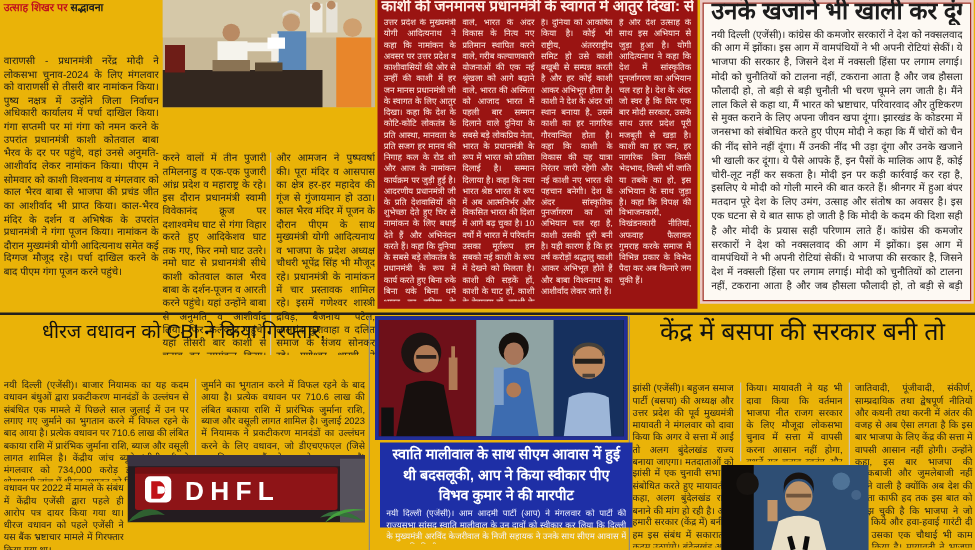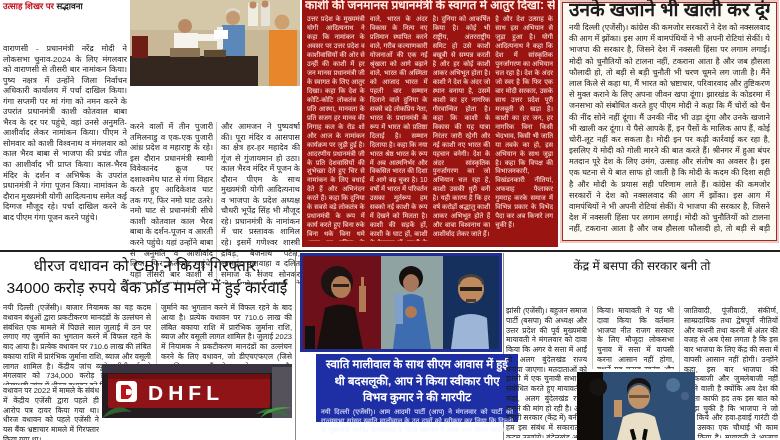--- a/index.html
+++ b/index.html
@@ -1,18 +1,18 @@
 <!DOCTYPE html>
 <html><head>
 <meta charset="utf-8">
 <style>
   html,body { margin:0; padding:0; background:#e9e6df; }
   .page {
     position:relative; width:780px; height:440px; margin:0 auto;
-    background:#ffffff; overflow:hidden;
+    background:#eab308; overflow:hidden;
     font-family:"Liberation Sans", sans-serif; color:#1c1c1c;
   }
   .abs { position:absolute; box-sizing:border-box; }
   .jtext { text-align:justify; overflow:hidden; word-break:break-word; }
   .kicker { font-size:8.5px; font-weight:bold; line-height:11px; }
   .kicker .red { color:#c1121c; }
   .smallbody { font-size:8px; line-height:1.32;margin-top:32px; }
   .tinybody { font-size:7.5px; line-height:1.3; }
 
   
@@ -23,21 +23,21 @@
   .kashi-col { flex:1 1 0; font-size:6.7px; line-height:1.34; text-align:justify; overflow:hidden; color:#ffeae2; }
 
   
   .khazana-box { background:#fdf9f3; border:1px solid #9c2b20; box-shadow:0 0 0 2px #ecc9c2; padding:0 6px 4px 6px; }
   .khazana-headline { font-size:19px; font-weight:bold; text-align:center; line-height:21px;
     margin:-4px 0 2px 0; white-space:nowrap; overflow:hidden; }
   .khazana-body { font-size:8px; line-height:1.4; text-align:justify; overflow:hidden; height:212px; }
 
   .big-headline { font-weight:normal; text-align:center; color:#111; }
   .cbi-h { font-size:15.5px; line-height:22px; }
-  .maya-h { font-size:12px; line-height:25px; }
+  .maya-h { font-size:20px; line-height:25px; }
 
   .vrule { width:1px; background:#8d8a82; }
   .hrule { height:2px; background:#23211e; }
   .colrule { border-left:1px solid #c9c4b8; }
 
   
   .maliwal-photo { border:3px solid #222e96; background:#0c1a3a; }
   .maliwal-box { background:#1e2fa6; color:#fff; padding:2px 5px; }
   .maliwal-headline { font-size:11.5px; font-weight:bold; text-align:center; line-height:16.5px; }
   .maliwal-body { font-size:6.8px; line-height:1.35; text-align:justify; overflow:hidden; color:#f2f4ff; margin-top:1px; }
@@ -99,21 +99,20 @@
     <div class="khazana-headline">उनके खजाने भी खाली कर दूंगा</div>
     <div class="khazana-body jtext">नयी दिल्ली (एजेंसी)। कांग्रेस की कमजोर सरकारों ने देश को नक्सलवाद की आग में झोंका। इस आग में वामपंथियों ने भी अपनी रोटियां सेकीं। ये भाजपा की सरकार है, जिसने देश में नक्सली हिंसा पर लगाम लगाई। मोदी को चुनौतियों को टालना नहीं, टकराना आता है और जब हौसला फौलादी हो, तो बड़ी से बड़ी चुनौती भी चरण चूमने लग जाती है। मैंने लाल किले से कहा था, मैं भारत को भ्रष्टाचार, परिवारवाद और तुष्टिकरण से मुक्त कराने के लिए अपना जीवन खपा दूंगा। झारखंड के कोडरमा में जनसभा को संबोधित करते हुए पीएम मोदी ने कहा कि मैं चोरों को चैन की नींद सोने नहीं दूंगा। मैं उनकी नींद भी उड़ा दूंगा और उनके खजाने भी खाली कर दूंगा। ये पैसे आपके हैं, इन पैसों के मालिक आप हैं, कोई चोरी-लूट नहीं कर सकता है। मोदी इन पर कड़ी कार्रवाई कर रहा है, इसलिए ये मोदी को गोली मारने की बात करते हैं। श्रीनगर में हुआ बंपर मतदान पूरे देश के लिए उमंग, उत्साह और संतोष का अवसर है। इस एक घटना से ये बात साफ हो जाती है कि मोदी के कदम की दिशा सही है और मोदी के प्रयास सही परिणाम लाते हैं। कांग्रेस की कमजोर सरकारों ने देश को नक्सलवाद की आग में झोंका। इस आग में वामपंथियों ने भी अपनी रोटियां सेकीं। ये भाजपा की सरकार है, जिसने देश में नक्सली हिंसा पर लगाम लगाई। मोदी को चुनौतियों को टालना नहीं, टकराना आता है और जब हौसला फौलादी हो, तो बड़ी से बड़ी चुनौती भी चरण चूमने लग जाती है। मैंने लाल किले से कहा था, मैं भारत को भ्रष्टाचार, परिवारवाद और तुष्टिकरण से मुक्त कराने के लिए अपना जीवन खपा दूंगा। जेएमएम-कांग्रेस-लेफ्ट और इंडी-गठबंधन, इन सारी बुराइयों का सबसे बड़ा मोहरा है।</div>
   </div>
 
   <div class="abs hrule" style="left:0; top:250px; width:780px;"></div>
   <div class="abs vrule" style="left:295px; top:253px; height:187px;"></div>
   <div class="abs vrule" style="left:503px; top:253px; height:187px;"></div>
 
   <div class="abs big-headline cbi-h" style="left:2px; top:255px; width:290px;">
     <div>धीरज वधावन को CBI ने किया गिरफ्तार,</div>
-    <div>34000 करोड़ रुपये बैंक फ्रॉड मामले में हुई कार्रवाई</div>
   </div>
   <div class="abs jtext tinybody" style="left:3px; top:303px; width:148px; height:82px;">नयी दिल्ली (एजेंसी)। बाजार नियामक का यह कदम वधावन बंधुओं द्वारा प्रकटीकरण मानदंडों के उल्लंघन से संबंधित एक मामले में पिछले साल जुलाई में उन पर लगाए गए जुर्माने का भुगतान करने में विफल रहने के बाद आया है। प्रत्येक वधावन पर 710.6 लाख की लंबित बकाया राशि में प्रारंभिक जुर्माना राशि, ब्याज और वसूली लागत शामिल है। केंद्रीय जांच ब्यूरो (सीबीआई) ने मंगलवार को 734,000 करोड़ डीएचएफएल बैंक धोखाधड़ी जांच में धीरज वधावन को गिरफ्तार किया।</div>
   <div class="abs jtext tinybody" style="left:3px; top:386px; width:96px; height:54px;">वधावन पर 2022 में मामले के संबंध में केंद्रीय एजेंसी द्वारा पहले ही आरोप पत्र दायर किया गया था। धीरज वधावन को पहले एजेंसी ने यस बैंक भ्रष्टाचार मामले में गिरफ्तार किया गया था।</div>
   <div class="abs jtext tinybody colrule" style="left:156px; top:303px; width:136px; height:81px; padding-left:4px;">जुर्माने का भुगतान करने में विफल रहने के बाद आया है। प्रत्येक वधावन पर 710.6 लाख की लंबित बकाया राशि में प्रारंभिक जुर्माना राशि, ब्याज और वसूली लागत शामिल है। जुलाई 2023 में नियामक ने प्रकटीकरण मानदंडों का उल्लंघन करने के लिए वधावन, जो डीएचएफएल (जिसे अब पिरामल फाइनैंस के नाम से जाना जाता है) के प्रमोटर थे, पर प्रत्येक पर 10 लाख का जुर्माना लगाया। वधावन डीएचएफएल के अध्यक्ष और एमडी थे।</div>
 
   <div class="abs" style="left:102px; top:364px; width:190px; height:48px;">
     <svg viewBox="0 0 190 54" width="190" height="54">
       <rect width="190" height="54" fill="#241c20"></rect>
       <rect x="0" y="0" width="190" height="9" fill="#3a3340"></rect>
       <rect x="170" y="3" width="20" height="51" fill="#56525c"></rect>
@@ -146,21 +145,21 @@
       <rect x="92" y="38" width="8" height="30" fill="#7fa0c8"></rect>
       <circle cx="108" cy="56" r="6" fill="#b07a55"></circle>
       <ellipse cx="168" cy="33" rx="13" ry="14" fill="#c08a5e"></ellipse>
       <path d="M155 27 a13 9 0 0 1 26 0 l-2 2 a11 8 0 0 0 -22 0 Z" fill="#46413b"></path>
       <rect x="157" y="31" width="22" height="4" fill="#23201c"></rect>
       <rect x="163" y="43" width="10" height="3" fill="#4a4038"></rect>
       <path d="M148 93 L152 62 q16 -8 32 0 L186 93 Z" fill="#9db6d8"></path>
     </svg>
   </div>
 
-  <div class="abs maliwal-box" style="left:316px; top:354px; width:202px; height:68px;">
+  <div class="abs maliwal-box" style="left:304px; top:354px; width:202px; height:68px;">
     <div class="maliwal-headline">स्वाति मालीवाल के साथ सीएम आवास में हुई थी बदसलूकी, आप ने किया स्वीकार पीए विभव कुमार ने की मारपीट</div>
     <div class="maliwal-body" style="height:28px;">नयी दिल्ली (एजेंसी)। आम आदमी पार्टी (आप) ने मंगलवार को पार्टी की राज्यसभा सांसद स्वाति मालीवाल के उन दावों को स्वीकार कर लिया कि दिल्ली के मुख्यमंत्री अरविंद केजरीवाल के निजी सहायक ने उनके साथ सीएम आवास में बदसलूकी की थी।</div>
   </div>
 
   <div class="abs big-headline maya-h" style="left:506px; top:254px; width:272px;">
     <div>केंद्र में बसपा की सरकार बनी तो</div>
   </div>
   <div class="abs jtext tinybody" style="left:506px; top:306px; width:81px; height:132px;">झांसी (एजेंसी)। बहुजन समाज पार्टी (बसपा) की अध्यक्ष और उत्तर प्रदेश की पूर्व मुख्यमंत्री मायावती ने मंगलवार को दावा किया कि अगर वे सत्ता में आईं तो अलग बुंदेलखंड राज्य बनाया जाएगा। मतदाताओं को झांसी में एक चुनावी सभा को संबोधित करते हुए मायावती ने कहा, अलग बुंदेलखंड राज्य बनाने की मांग हो रही है। अगर हमारी सरकार (केंद्र में) बनी तो हम इस संबंध में सकारात्मक कदम उठाएंगे। बुंदेलखंड अलग राज्य जरूर बनाया जाएगा।</div>
   <div class="abs jtext tinybody colrule" style="left:592px; top:306px; width:82px; height:63px; padding-left:4px;">किया। मायावती ने यह भी दावा किया कि वर्तमान भाजपा नीत राजग सरकार के लिए मौजूदा लोकसभा चुनाव में सत्ता में वापसी करना आसान नहीं होगा, बशर्ते यह चुनाव स्वतंत्र और निष्पक्ष हो और ईवीएम से छेड़छाड़ न की जाए।</div>
   <div class="abs jtext tinybody colrule" style="left:679px; top:306px; width:99px; height:132px; padding-left:4px;">जातिवादी, पूंजीवादी, संकीर्ण, साम्प्रदायिक तथा द्वेषपूर्ण नीतियों और कथनी तथा करनी में अंतर की वजह से अब ऐसा लगता है कि इस बार भाजपा के लिए केंद्र की सत्ता में वापसी आसान नहीं होगी। उन्होंने कहा, इस बार भाजपा की नाटकबाजी और जुमलेबाजी नहीं चलने वाली है क्योंकि अब देश की जनता काफी हद तक इस बात को समझ चुकी है कि भाजपा ने जो वादे किये और हवा-हवाई गारंटी दी थी, उसका एक चौथाई भी काम नहीं किया है। मायावती ने भाजपा पर आरोप लगाते हुए कहा।</div>

